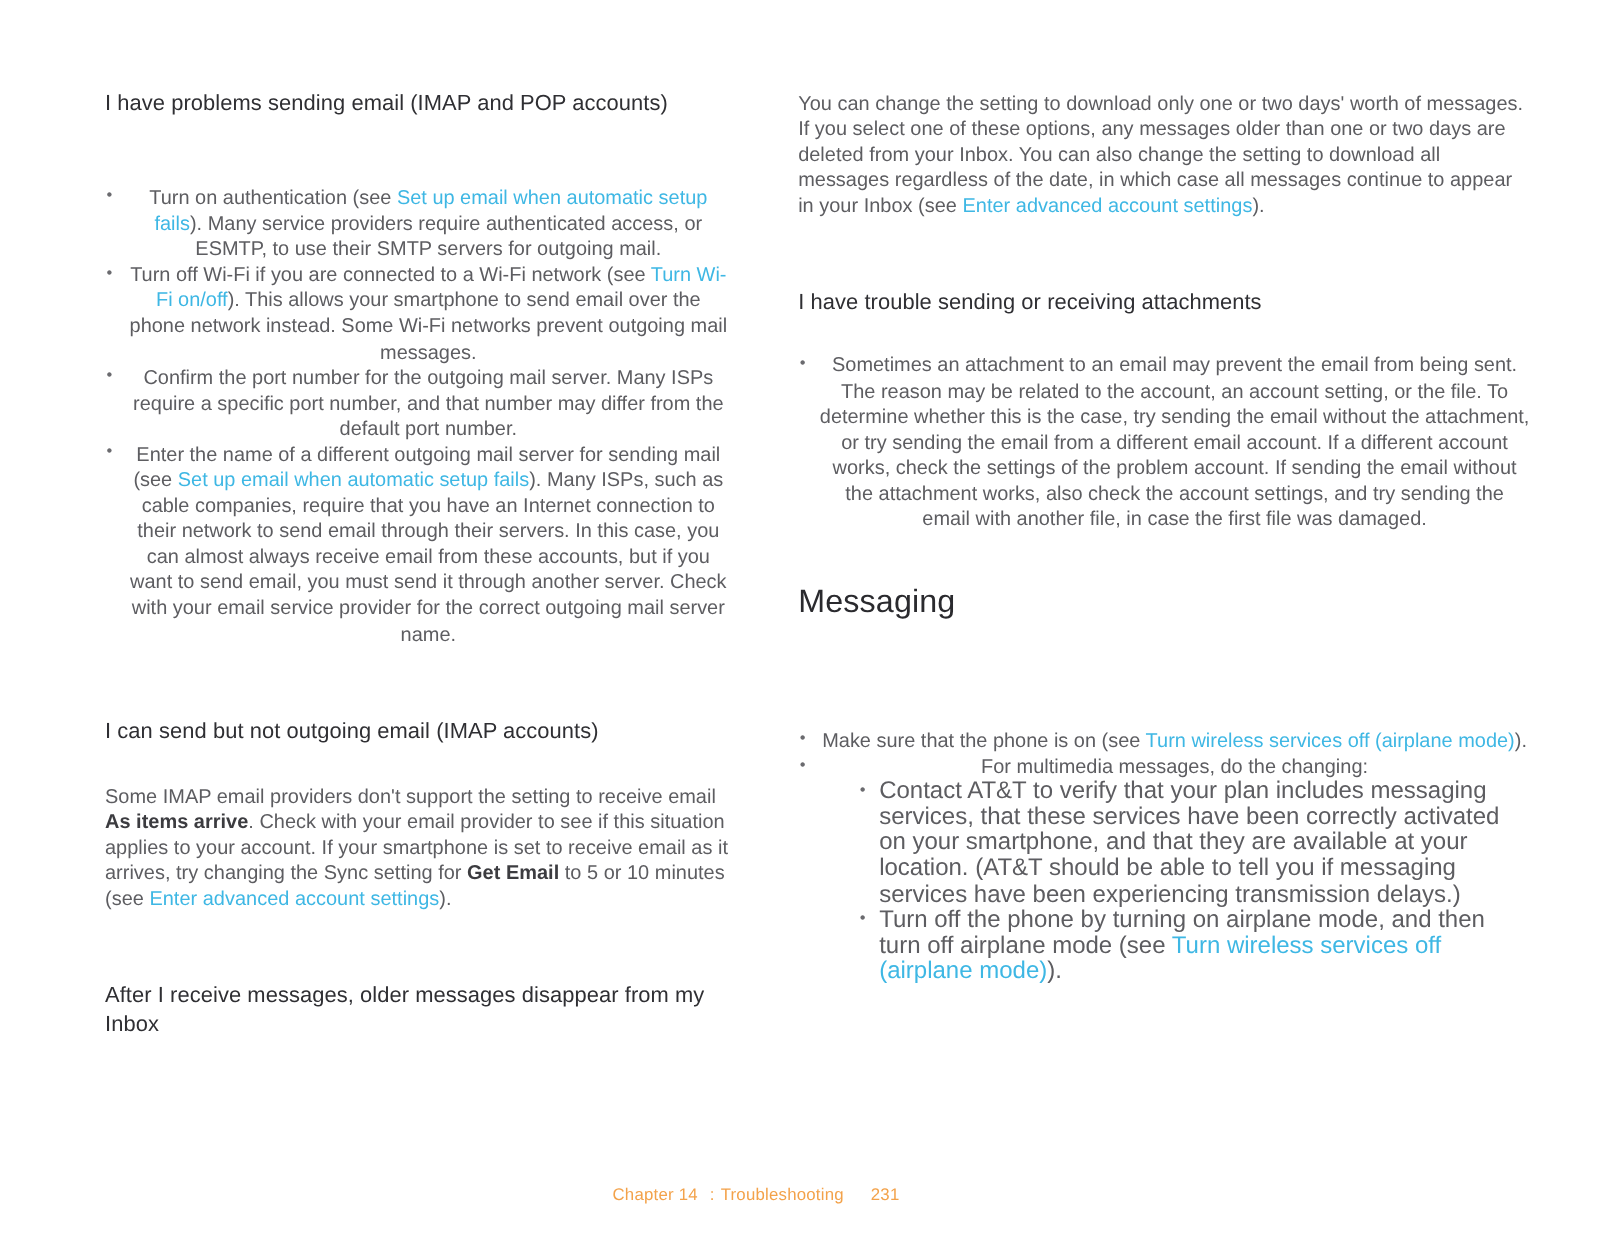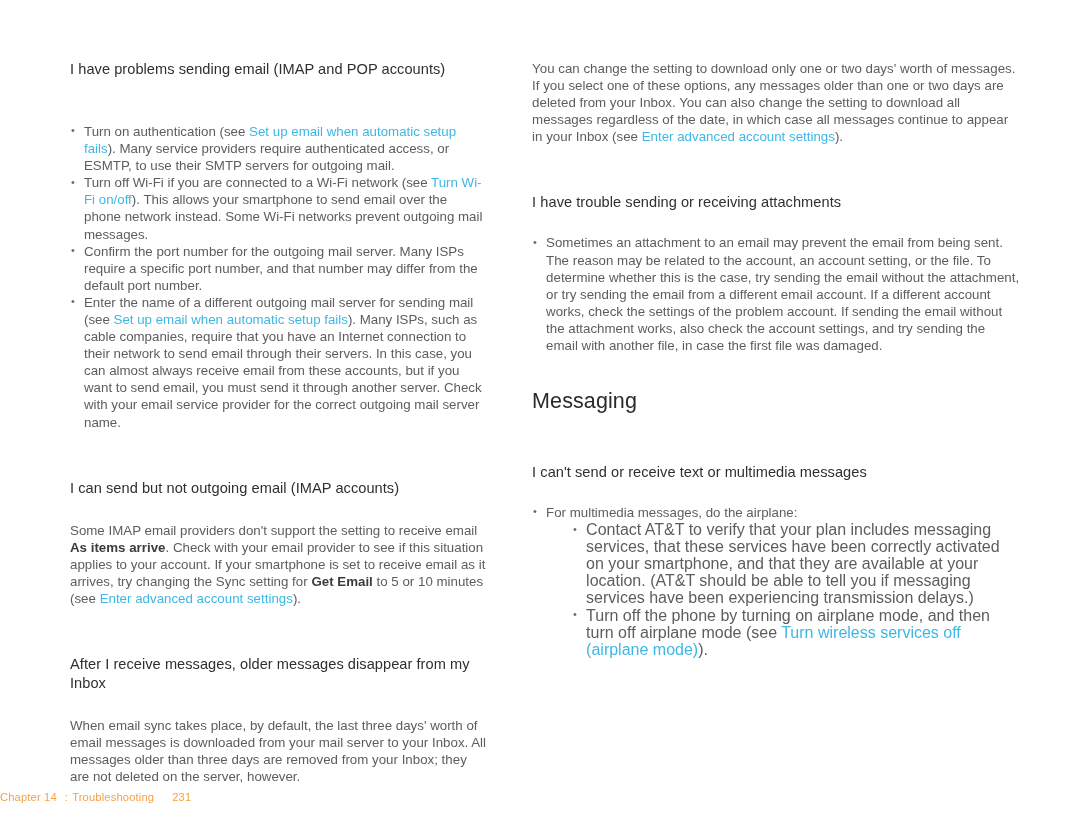--- a/index.html
+++ b/index.html
@@ -75,20 +75,21 @@
     margin: 0;
     padding: 0;
   }
   ul.bullets > li {
     position: relative;
     padding-left: 14px;
     font-size: 13.3px;
     line-height: 17.1px;
     color: #5d5d61;
     margin: 0;
+    text-align: center;
   }
   ul.bullets > li::before {
     content: "\2022";
     position: absolute;
     left: 1px;
     top: -0.5px;
     font-size: 11px;
     color: #6b6b6f;
   }
   ul.subbullets {
@@ -123,21 +124,21 @@
   .sp-22 { height: 22px; }
   .sp-24 { height: 24px; }
   .sp-34 { height: 34px; }
   .sp-48 { height: 48px; }
 
   .footer {
     position: absolute;
     left: 0;
     top: 791px;
     width: 1080px;
-    text-align: left;
+    text-align: center;
     padding-right: 72px;
     box-sizing: border-box;
     font-size: 11.2px;
     color: #f3a24a;
     letter-spacing: 0.15px;
   }
   .footer .chapter-label { margin-right: 4px; }
   .footer .colon { margin: 0 4px; }
   .footer .page-num { margin-left: 18px; }
 </style>
@@ -171,21 +172,20 @@
       <div class="sp-24"></div>
 
       <p class="body"><span>Some IMAP email providers don't support the setting to receive email </span><span class="bold">As items arrive</span><span>. Check with your email provider to see if this situation applies to your account. If your smartphone is set to receive email as it arrives, try changing the Sync setting for </span><span class="bold">Get Email</span><span> to 5 or 10 minutes (see </span><span class="xref">Enter advanced account settings</span><span>).</span></p>
 
       <div class="sp-48"></div>
 
       <h2 class="topic-title">After I receive messages, older messages disappear from my Inbox</h2>
 
       <div class="sp-24"></div>
 
-      <p class="body">When email sync takes place, by default, the last three days' worth of email messages is downloaded from your mail server to your Inbox. All messages older than three days are removed from your Inbox; they are not deleted on the server, however.</p>
 
     </div>
 
     <div class="col col-right">
 
       <p class="body"><span>You can change the setting to download only one or two days' worth of messages. If you select one of these options, any messages older than one or two days are deleted from your Inbox. You can also change the setting to download all messages regardless of the date, in which case all messages continue to appear in your Inbox (see </span><span class="xref">Enter advanced account settings</span><span>).</span></p>
 
       <div class="sp-48"></div>
 
       <h2 class="topic-title">I have trouble sending or receiving attachments</h2>
@@ -195,26 +195,26 @@
       <ul class="bullets">
         <li>Sometimes an attachment to an email may prevent the email from being sent. The reason may be related to the account, an account setting, or the file. To determine whether this is the case, try sending the email without the attachment, or try sending the email from a different email account. If a different account works, check the settings of the problem account. If sending the email without the attachment works, also check the account settings, and try sending the email with another file, in case the first file was damaged.</li>
       </ul>
 
       <div class="sp-34"></div>
 
       <h1 class="section-title">Messaging</h1>
 
       <div class="sp-48"></div>
 
-      <h2 class="topic-title">I can't send or receive text or multimedia messages</h2>
 
       <div class="sp-22"></div>
 
       <ul class="bullets">
-        <li>For multimedia messages, do the airplane:</li>
+        <li><span>Make sure that the phone is on (see </span><span class="xref">Turn wireless services off (airplane mode)</span><span>).</span></li>
+        <li>For multimedia messages, do the changing:</li>
       </ul>
 
       <ul class="subbullets">
         <li><span>Contact AT&amp;T to verify that your plan includes messaging services, that these services have been correctly activated on your smartphone, and that they are available at your location. (AT&amp;T should be able to tell you if messaging services have been experiencing transmission delays.)</span></li>
         <li><span>Turn off the phone by turning on airplane mode, and then turn off airplane mode (see </span><span class="xref">Turn wireless services off (airplane mode)</span><span>).</span></li>
       </ul>
 
     </div>
 
   </div>

